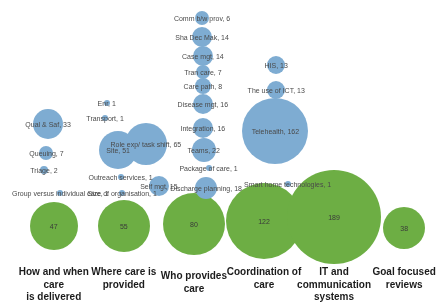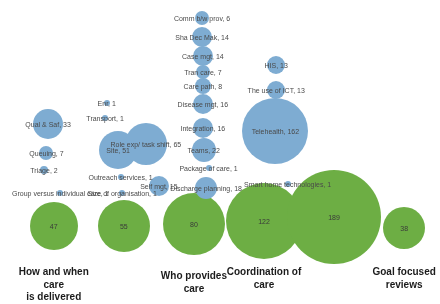--- a/index.html
+++ b/index.html
@@ -145,18 +145,20 @@
       <span class="blue-label" style="left: 208.593px; top: 168px;">Package of care, 1</span>
       <span class="blue-label" style="left: 206.148px; top: 188px;">Discharge planning, 18</span>
       <span class="blue-label" style="left: 276.222px; top: 65px;">HIS, 13</span>
       <span class="blue-label" style="left: 276.222px; top: 90px;">The use of ICT, 13</span>
       <span class="blue-label" style="left: 275.407px; top: 131px;">Telehealth, 162</span>
       <span class="blue-label" style="left: 287.63px; top: 184px;">Smart home technologies, 1</span>
     </div>
 
   <div class="axis-labels" id="axis-labels">
       <div class="axis-label" style="left: 53.7778px; top: 4px; width: 78px;">How and when care<br>is delivered</div>
+      <div class="axis-label" style="left: 123.852px; top: 4px; width: 78px;">Where care is<br>provided</div>
       <div class="axis-label" style="left: 193.926px; top: 8px; width: 78px;">Who provides<br>care</div>
       <div class="axis-label" style="left: 264px; top: 4px; width: 78px;">Coordination of<br>care</div>
+      <div class="axis-label" style="left: 334.074px; top: 4px; width: 78px;">IT and<br>communication<br>systems</div>
       <div class="axis-label" style="left: 404.148px; top: 4px; width: 78px;">Goal focused<br>reviews</div>
     </div>
 
 </div>
 
 </body></html>

